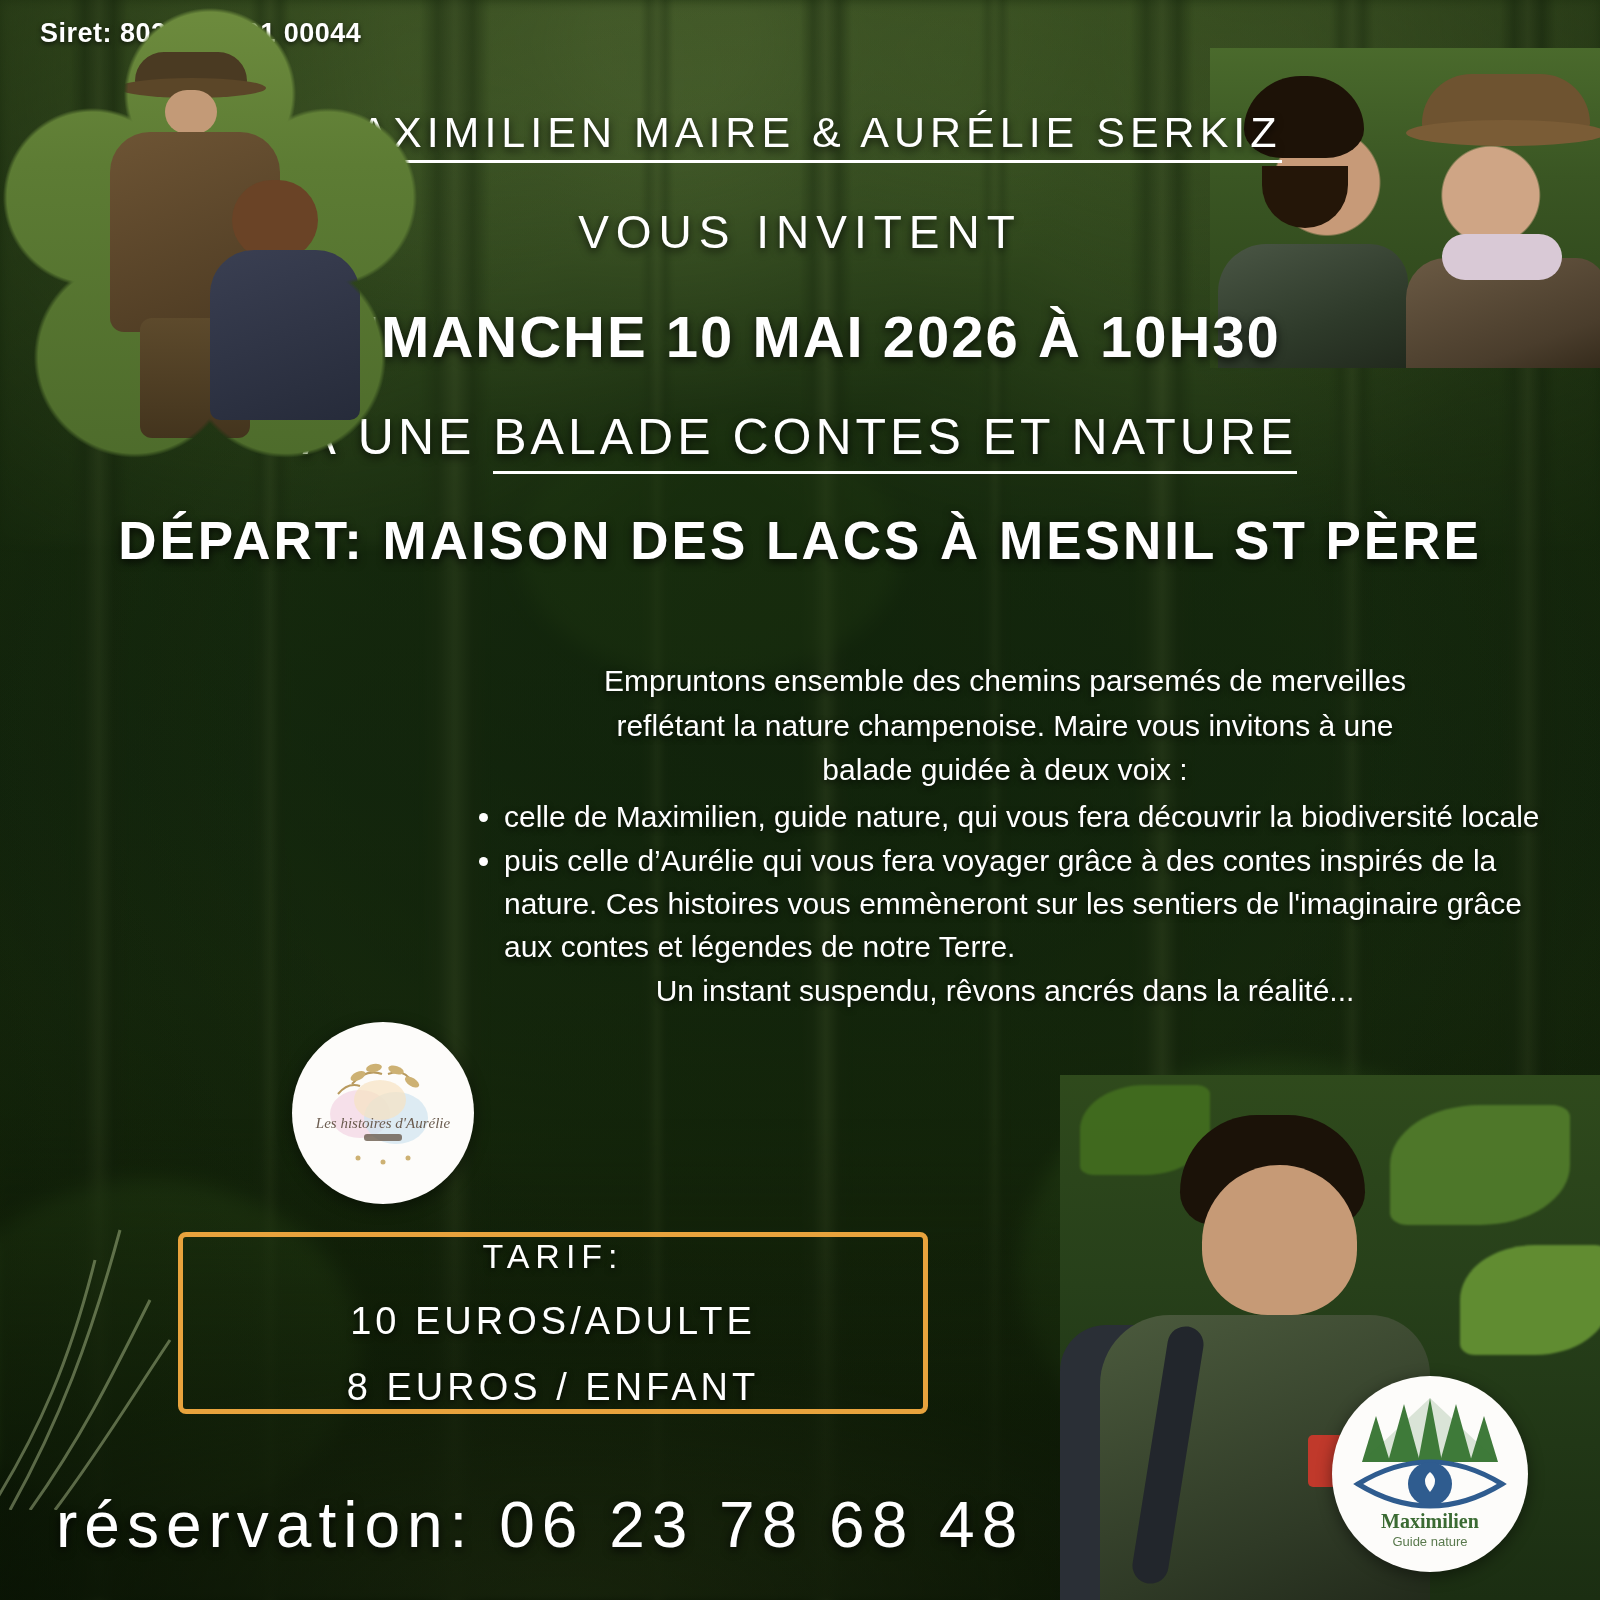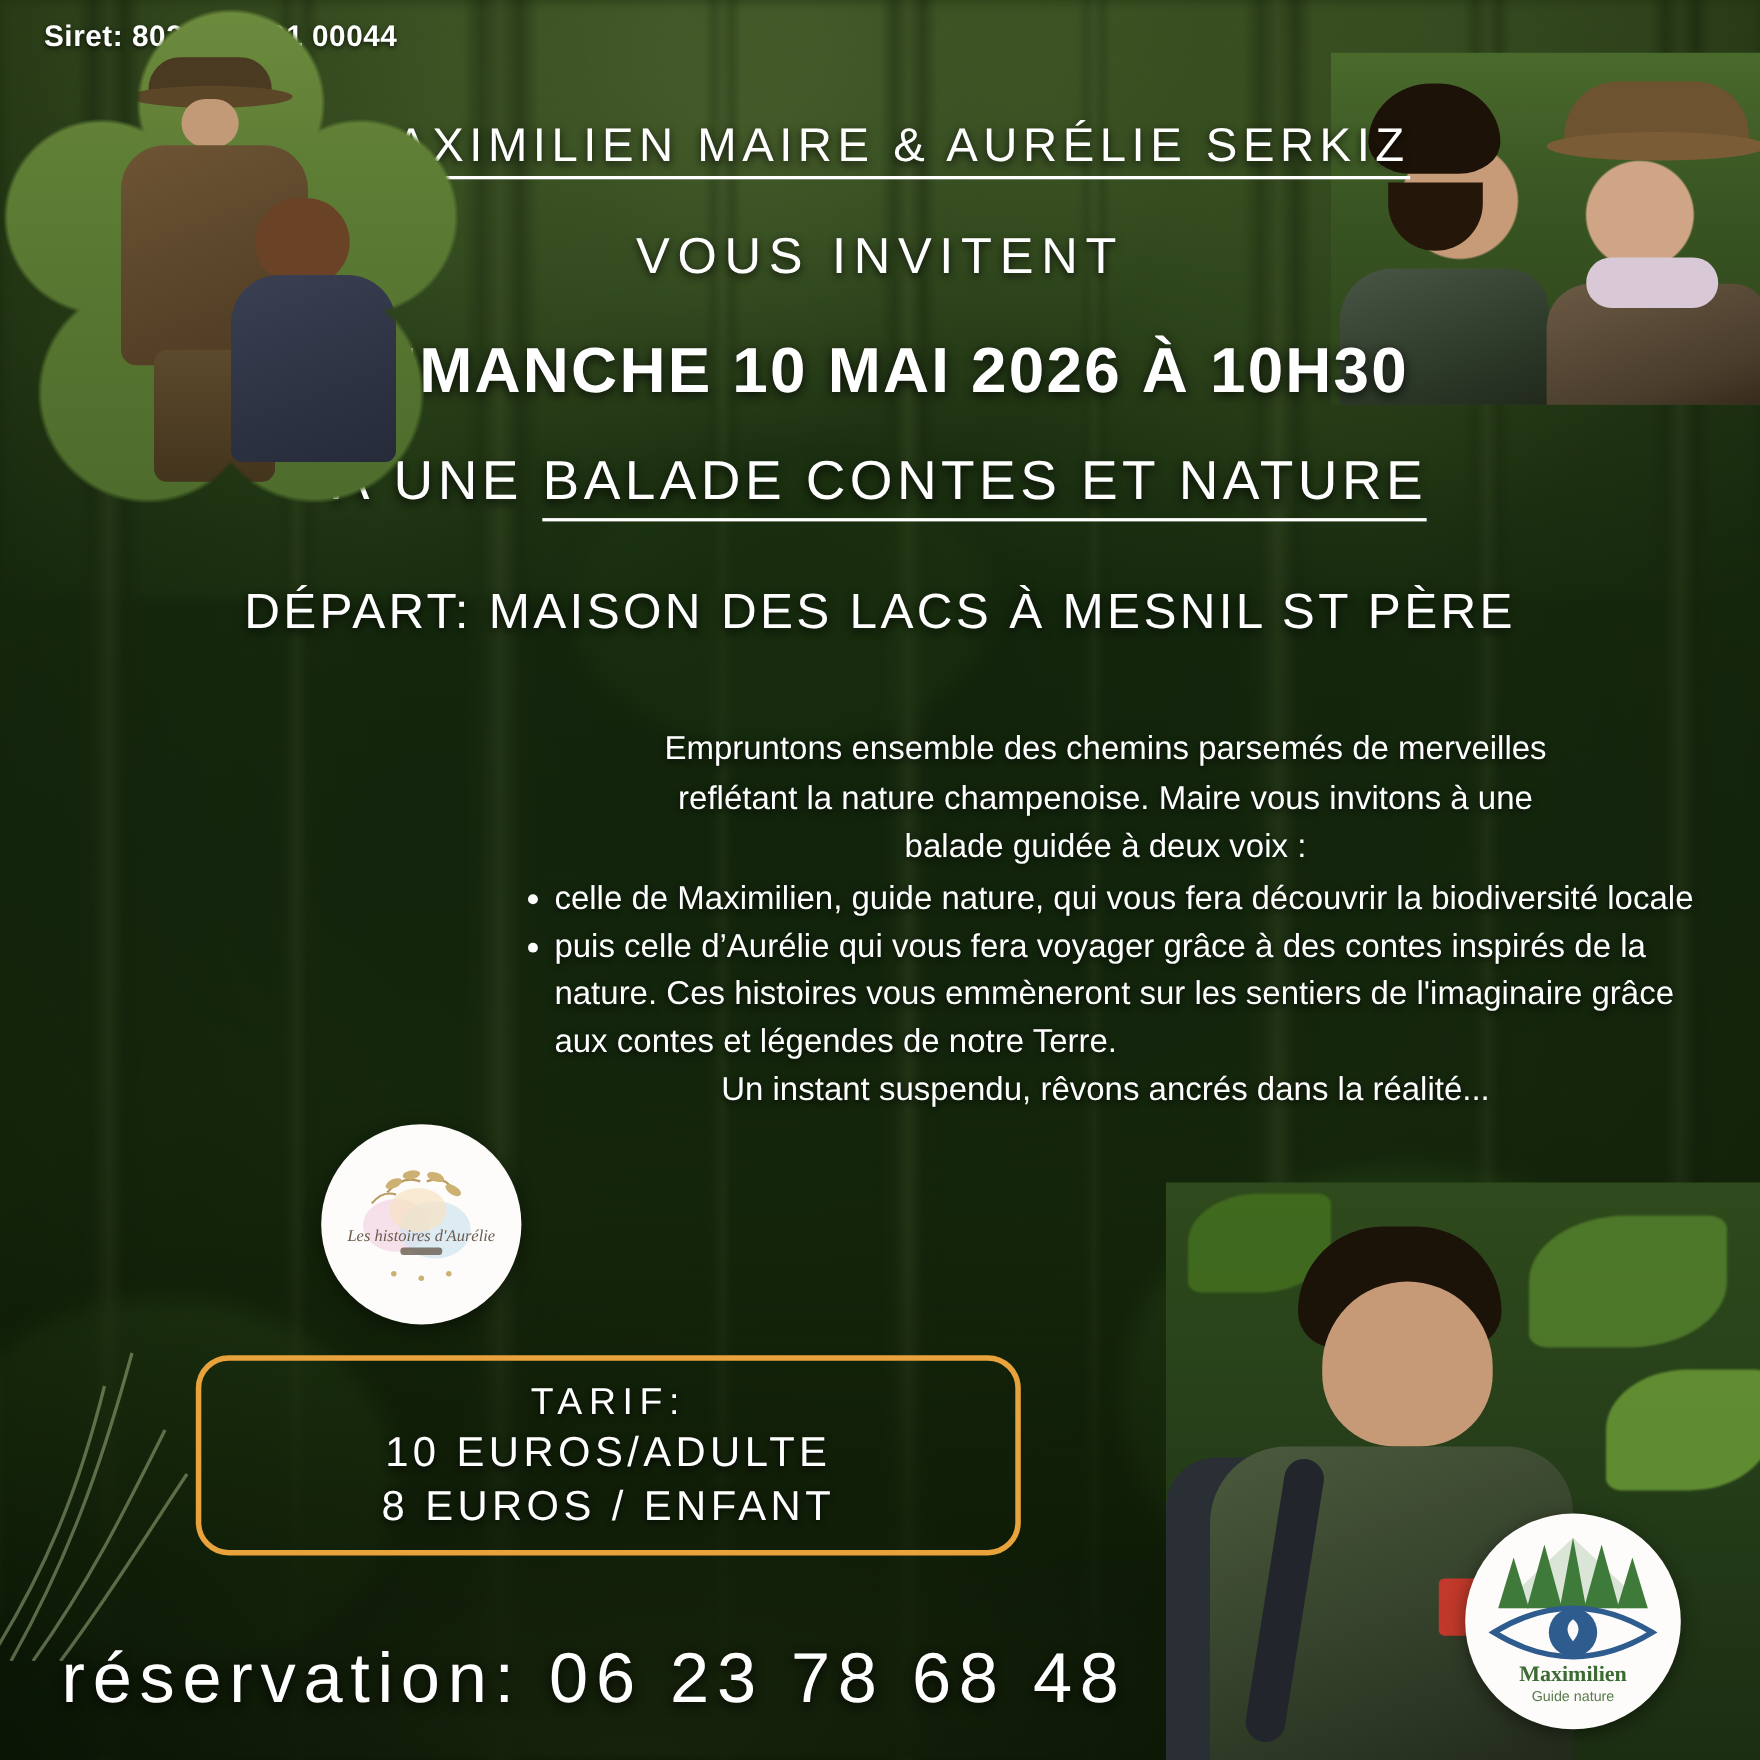--- a/index.html
+++ b/index.html
@@ -115,25 +115,25 @@
   .h-walk {
     margin-top: 38px;
     font-size: 50px;
     letter-spacing: 4px;
     text-transform: uppercase;
     font-weight: 400;
     text-shadow: 0 3px 9px rgba(0,0,0,0.8);
   }
   .h-walk .u { border-bottom: 3px solid #fff; padding-bottom: 6px; }
   .h-depart {
-    margin-top: 64px;
-    font-size: 45px;
+    margin-top: 44px;
+    font-size: 53px;
     letter-spacing: 3px;
     text-transform: uppercase;
-    font-weight: 400;
+    font-weight: 700;
     white-space: nowrap;
     text-shadow: 0 3px 9px rgba(0,0,0,0.8);
   }
 
   
   .photo {
     position: absolute;
     overflow: hidden;
     background: #2c3a20;
   }
@@ -255,25 +255,25 @@
   .logo-maximilien { left: 1332px; top: 1376px; width: 196px; height: 196px; }
 
   
   .tarif {
     position: absolute;
     left: 178px;
     top: 1232px;
     width: 740px;
     height: 172px;
     border: 5px solid #e8a33d;
-    border-radius: 30px;
+    border-radius: 8px;
     display: flex;
     flex-direction: column;
     align-items: center;
-    justify-content: center;
+    justify-content: space-between;
     gap: 6px;
   }
   .tarif-line {
     font-size: 34px;
     letter-spacing: 6px;
     text-transform: uppercase;
     text-shadow: 0 2px 6px rgba(0,0,0,0.8);
   }
   .tarif-line.big { font-size: 38px; letter-spacing: 4px; }
 

